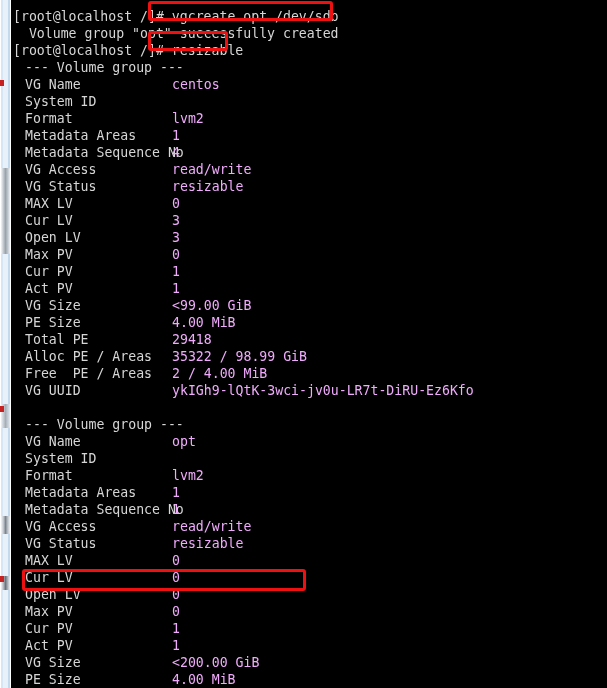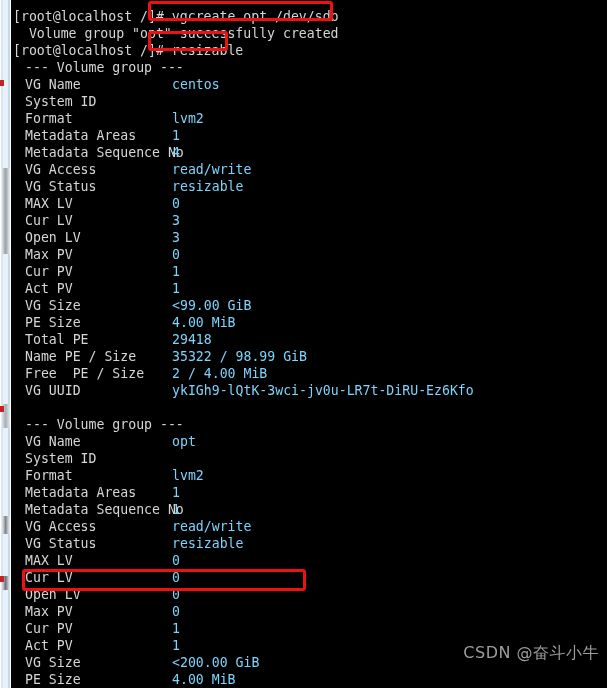--- a/index.html
+++ b/index.html
@@ -104,21 +104,21 @@
     line-height: 17px;
     letter-spacing: 0px;
     color: #d6d6d6;
   }
   .line .lbl {
     display: inline-block;
     width: 147px;
     color: #d6d6d6;
   }
   .line .val {
-    color: #7dd3fc;
+    color: #f0abfc;
   }
   .indent1 { padding-left: 25px; }
   .indent2 { padding-left: 13px; }
   .prompt  { padding-left: 13px; color: #d6d6d6; }
   
   .redbox {
     position: absolute;
     border: 3px solid #ee1111;
     border-radius: 3px;
     z-index: 5;
@@ -170,22 +170,22 @@
       <div class="line indent1" style="top: 171px;"><span class="lbl">VG Status</span><span class="val">resizable</span></div>
       <div class="line indent1" style="top: 188px;"><span class="lbl">MAX LV</span><span class="val">0</span></div>
       <div class="line indent1" style="top: 205px;"><span class="lbl">Cur LV</span><span class="val">3</span></div>
       <div class="line indent1" style="top: 222px;"><span class="lbl">Open LV</span><span class="val">3</span></div>
       <div class="line indent1" style="top: 239px;"><span class="lbl">Max PV</span><span class="val">0</span></div>
       <div class="line indent1" style="top: 256px;"><span class="lbl">Cur PV</span><span class="val">1</span></div>
       <div class="line indent1" style="top: 273px;"><span class="lbl">Act PV</span><span class="val">1</span></div>
       <div class="line indent1" style="top: 290px;"><span class="lbl">VG Size</span><span class="val">&lt;99.00 GiB</span></div>
       <div class="line indent1" style="top: 307px;"><span class="lbl">PE Size</span><span class="val">4.00 MiB</span></div>
       <div class="line indent1" style="top: 324px;"><span class="lbl">Total PE</span><span class="val">29418</span></div>
-      <div class="line indent1" style="top: 341px;"><span class="lbl">Name PE / Size</span><span class="val">35322 / 98.99 GiB</span></div>
-      <div class="line indent1" style="top: 358px;"><span class="lbl">Free  PE / Size</span><span class="val">2 / 4.00 MiB</span></div>
+      <div class="line indent1" style="top: 341px;"><span class="lbl">Alloc PE / Areas</span><span class="val">35322 / 98.99 GiB</span></div>
+      <div class="line indent1" style="top: 358px;"><span class="lbl">Free  PE / Areas</span><span class="val">2 / 4.00 MiB</span></div>
       <div class="line indent1" style="top: 375px;"><span class="lbl">VG UUID</span><span class="val">ykIGh9-lQtK-3wci-jv0u-LR7t-DiRU-Ez6Kfo</span></div>
       <div class="line indent1" style="top: 409px;"><span>--- Volume group ---</span></div>
       <div class="line indent1" style="top: 426px;"><span class="lbl">VG Name</span><span class="val">opt</span></div>
       <div class="line indent1" style="top: 443px;"><span class="lbl">System ID</span><span class="val"></span></div>
       <div class="line indent1" style="top: 460px;"><span class="lbl">Format</span><span class="val">lvm2</span></div>
       <div class="line indent1" style="top: 477px;"><span class="lbl">Metadata Areas</span><span class="val">1</span></div>
       <div class="line indent1" style="top: 494px;"><span class="lbl">Metadata Sequence No</span><span class="val">1</span></div>
       <div class="line indent1" style="top: 511px;"><span class="lbl">VG Access</span><span class="val">read/write</span></div>
       <div class="line indent1" style="top: 528px;"><span class="lbl">VG Status</span><span class="val">resizable</span></div>
       <div class="line indent1" style="top: 545px;"><span class="lbl">MAX LV</span><span class="val">0</span></div>
@@ -196,17 +196,14 @@
       <div class="line indent1" style="top: 630px;"><span class="lbl">Act PV</span><span class="val">1</span></div>
       <div class="line indent1" style="top: 647px;"><span class="lbl">VG Size</span><span class="val">&lt;200.00 GiB</span></div>
       <div class="line indent1" style="top: 664px;"><span class="lbl">PE Size</span><span class="val">4.00 MiB</span></div>
       <div class="line indent1" style="top: 681px;"><span class="lbl">Total PE</span><span class="val">51199</span></div>
     </div>
 
   <div class="redbox" id="redbox-vgcreate"></div>
   <div class="redbox" id="redbox-vgdisplay"></div>
   <div class="redbox" id="redbox-vgsize"></div>
 
-  <div id="watermark">
-    <span class="csdn-mark">CSDN @奋斗小牛</span>
-  </div>
 
 </div>
 
 </body></html>

